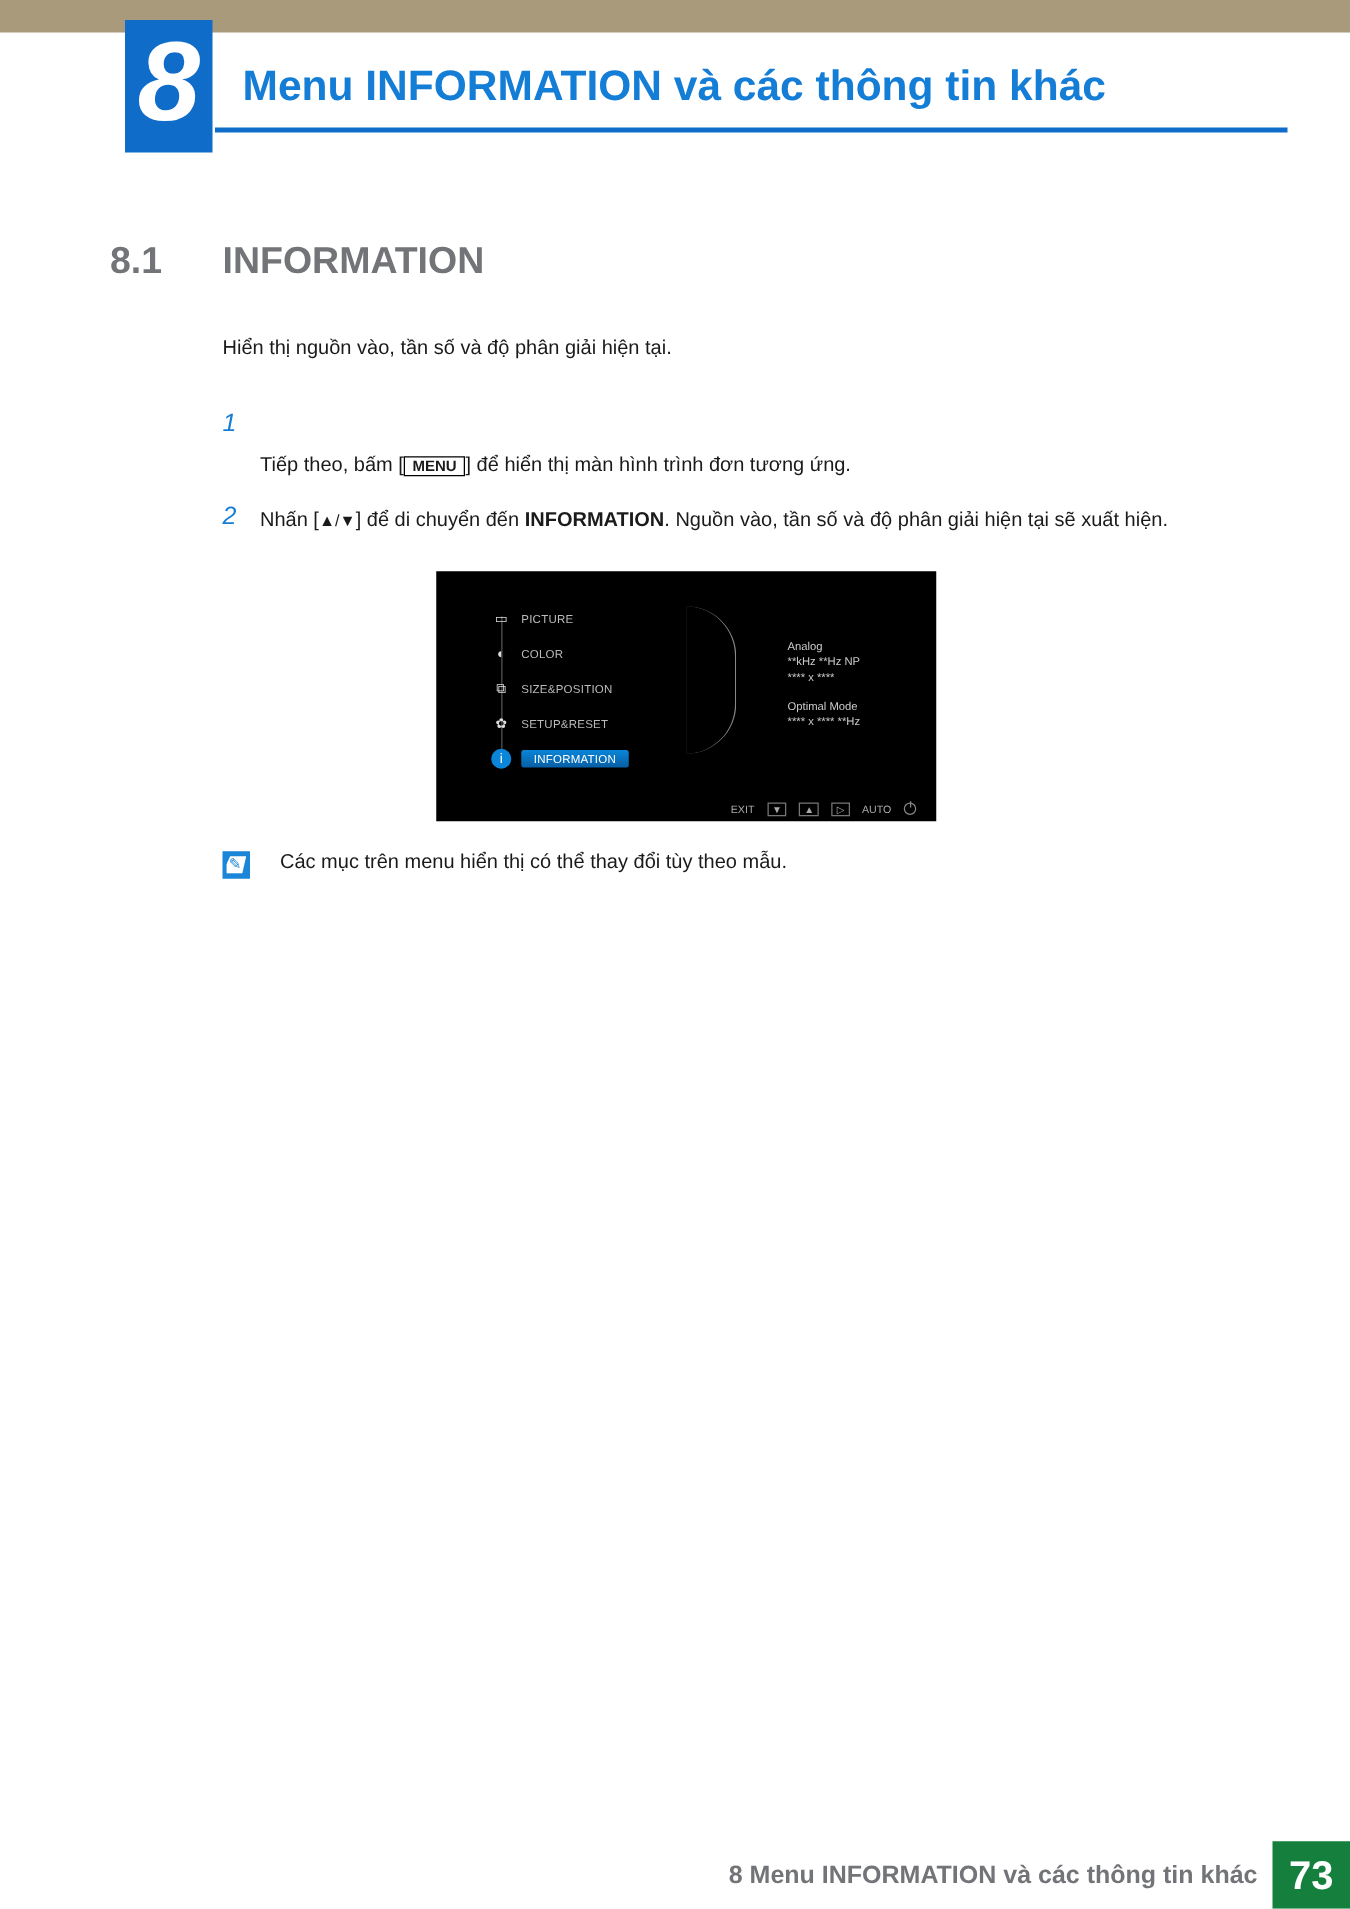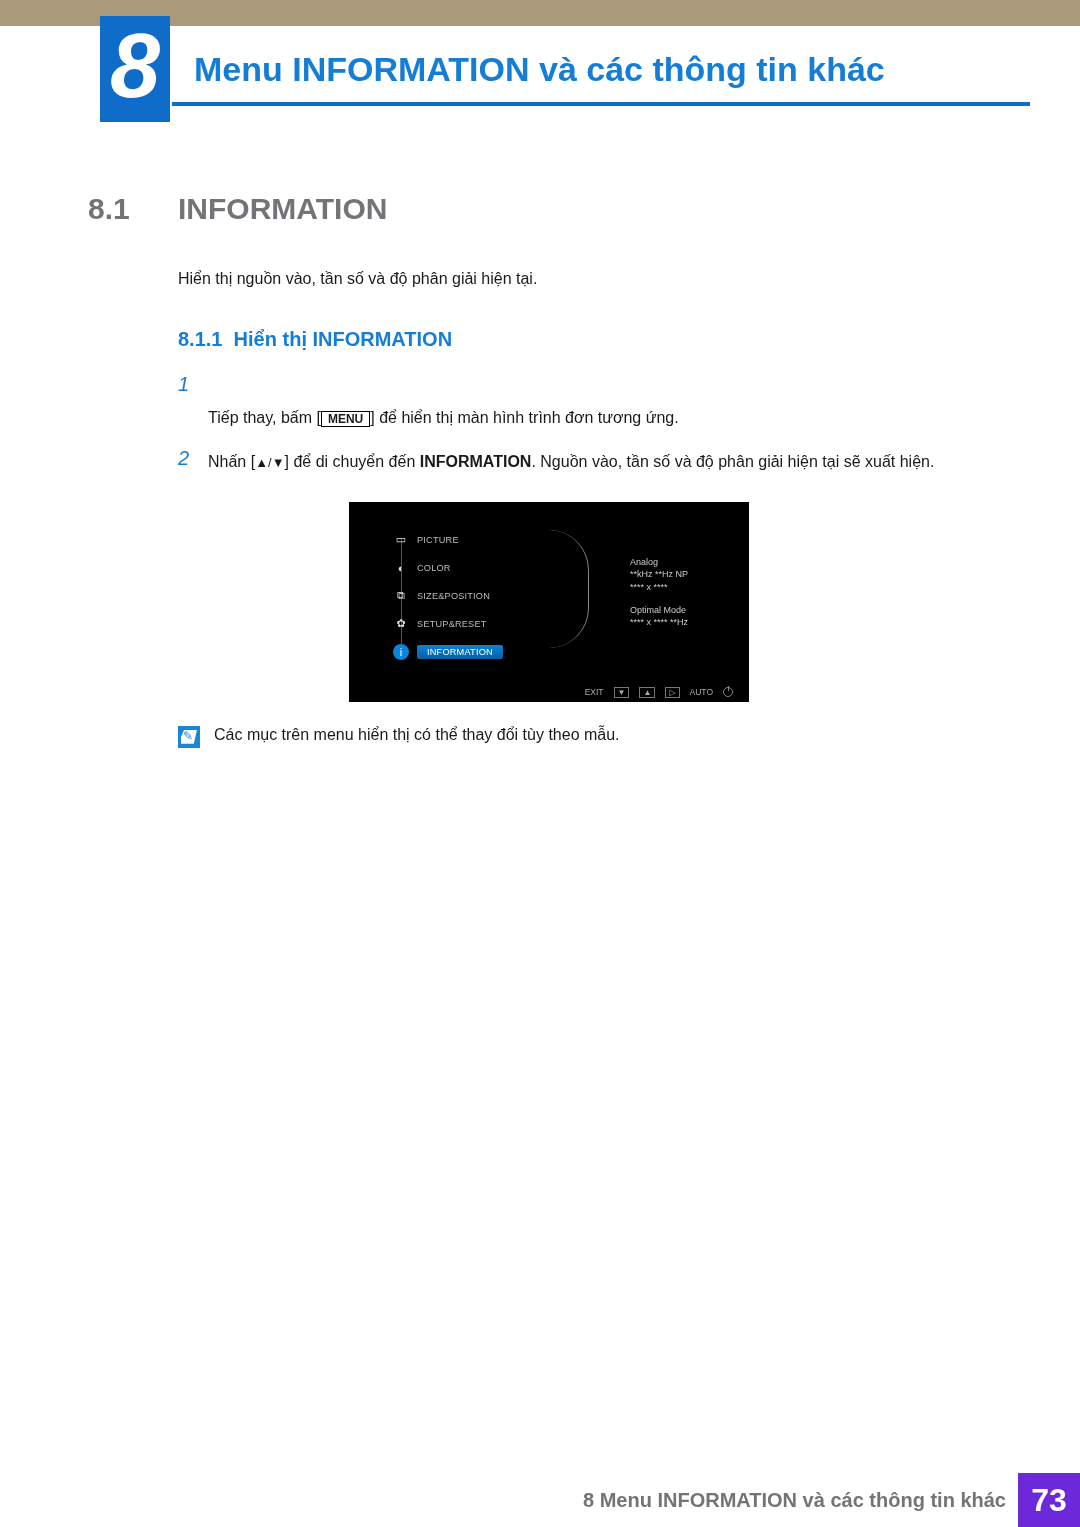--- a/index.html
+++ b/index.html
@@ -209,21 +209,21 @@
       content: "";
       position: absolute;
       left: 4px; top: -2px;
       width: 1px; height: 5px;
       background: #888;
     }
     .note-row {
       display: flex;
       margin-left: 90px;
       margin-top: 8px;
-      gap: 14px;
+      gap: 24px;
       align-items: flex-start;
     }
     .note-icon {
       width: 22px;
       height: 22px;
       background: #1b86d8;
       position: relative;
       flex-shrink: 0;
     }
     .note-icon::after {
@@ -259,21 +259,21 @@
     }
     .footer-text {
       color: #727477;
       font-weight: bold;
       font-size: 20px;
       display: flex;
       align-items: center;
       padding-right: 12px;
     }
     .footer-page {
-      background: #6d28d9;
+      background: #15803d;
       color: #fff;
       font-size: 32px;
       font-weight: bold;
       width: 62px;
       display: flex;
       align-items: center;
       justify-content: center;
     }
   </style>
 </head>
@@ -288,29 +288,26 @@
 <div class="chapter-underline"></div>
 
 <div class="content">
   <div class="sec-row">
     <div class="sec-num">8.1</div>
     <div class="sec-title">INFORMATION</div>
   </div>
 
   <div class="body-text">Hiển thị nguồn vào, tần số và độ phân giải hiện tại.</div>
 
-  <div class="subsec">
-    <span>8.1.1</span>&nbsp;&nbsp;<span>Hiển thị INFORMATION</span>
-  </div>
 
   <div class="step-row">
     <div class="step-num">1</div>
     <div class="step-text">
       <br>
-      <span>Tiếp thay, bấm [</span><span class="menu-btn">MENU</span><span>] để hiển thị màn hình trình đơn tương ứng.</span>
+      <span>Tiếp theo, bấm [</span><span class="menu-btn">MENU</span><span>] để hiển thị màn hình trình đơn tương ứng.</span>
     </div>
   </div>
 
   <div class="step-row">
     <div class="step-num">2</div>
     <div class="step-text">
       <span>Nhấn [</span><span class="arr">▲</span><span class="arr">/</span><span class="arr">▼</span><span>] để di chuyển đến </span><span class="bold-inline">INFORMATION</span><span>. Nguồn vào, tần số và độ phân giải hiện tại sẽ xuất hiện.</span>
     </div>
   </div>
 

